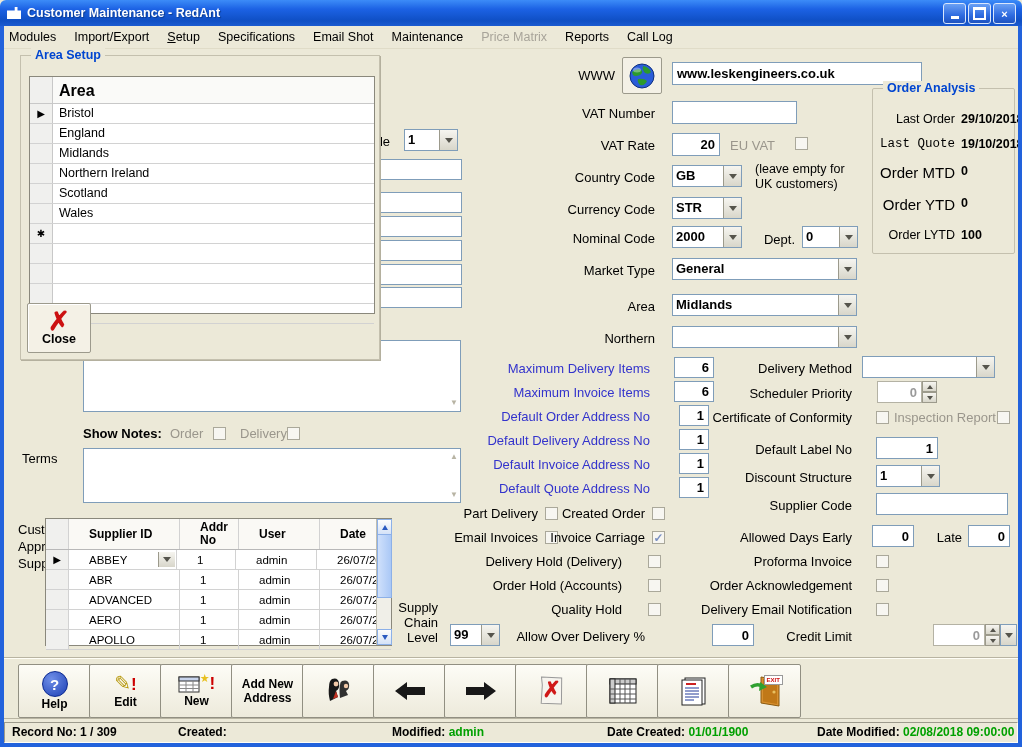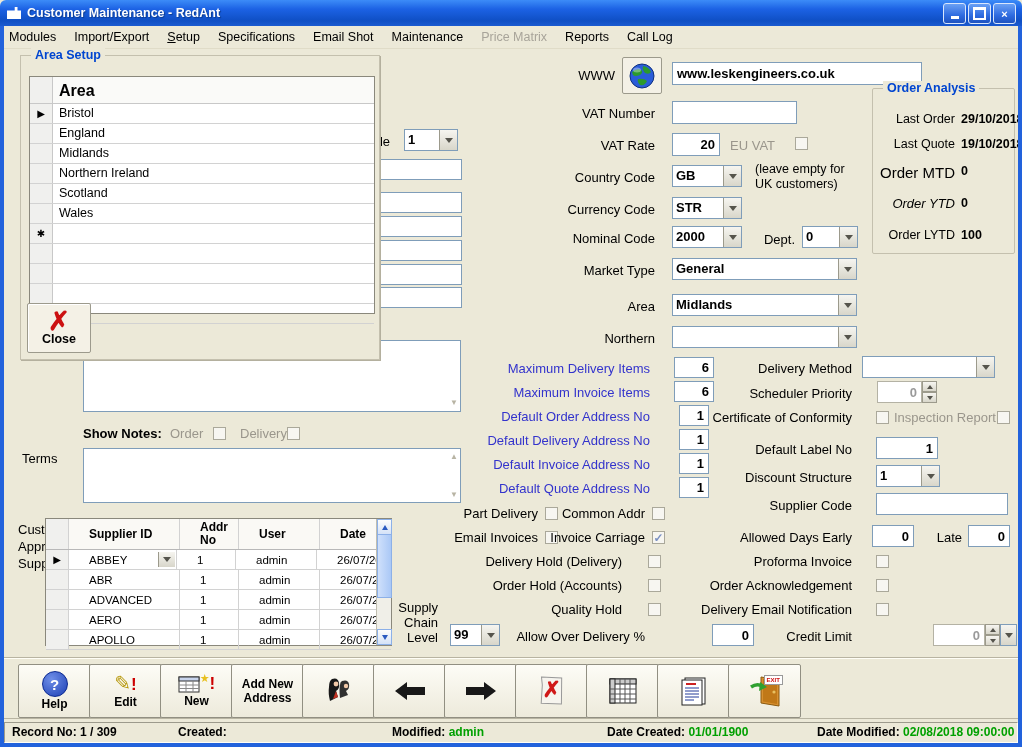--- a/index.html
+++ b/index.html
@@ -298,21 +298,21 @@
   <input class="abs inp num" style="left: 679px; top: 405px; width: 30px; height: 21px;" value="1">
   <div class="abs blbl" style="left:400px;top:433px;width:250px;">Default Delivery Address No</div>
   <input class="abs inp num" style="left: 679px; top: 429px; width: 30px; height: 21px;" value="1">
   <div class="abs blbl" style="left:400px;top:457px;width:250px;">Default Invoice Address No</div>
   <input class="abs inp num" style="left: 679px; top: 453px; width: 30px; height: 21px;" value="1">
   <div class="abs blbl" style="left:400px;top:481px;width:250px;">Default Quote Address No</div>
   <input class="abs inp num" style="left: 679px; top: 477px; width: 30px; height: 21px;" value="1">
 
   <div class="abs lbl" style="left:418px;top:506px;width:120px;">Part Delivery</div>
   <span class="abs cb" style="left:545px;top:507px;"></span>
-  <div class="abs lbl" style="left:555px;top:506px;width:90px;">Common Addr</div>
+  <div class="abs lbl" style="left:555px;top:506px;width:90px;">Created Order</div>
   <span class="abs cb" style="left:652px;top:507px;"></span>
 
   <div class="abs lbl" style="left:418px;top:530px;width:120px;">Email Invoices</div>
   <span class="abs cb" style="left:545px;top:531px;"></span>
   <div class="abs lbl" style="left:540px;top:530px;width:105px;">Invoice Carriage</div>
   <span class="abs cb checked" style="left:652px;top:531px;"></span>
 
   <div class="abs lbl" style="left:420px;top:554px;width:202px;">Delivery Hold (Delivery)</div>
   <span class="abs cb" style="left:648px;top:555px;"></span>
   <div class="abs lbl" style="left:420px;top:578px;width:202px;">Order Hold (Accounts)</div>
@@ -329,25 +329,25 @@
         <i class="tri-dn"></i>
       </span>
   </div>
   <div class="abs lbl" style="left:495px;top:629px;width:150px;">Allow Over Delivery %</div>
   <input class="abs inp num" style="left: 712px; top: 624px; width: 42px; height: 22px;" value="0">
 
   <div class="abs groupbox" style="left:872px;top:88px;width:143px;height:166px;">
     <div class="legend">Order Analysis</div>
     <div class="abs lbl" style="left:0px;top:23px;width:82px;font-size:12.5px;">Last Order</div>
     <div class="abs lbl-left" style="left:88px;top:23px;font-size:12.5px;font-weight:bold;">29/10/2018</div>
-    <div class="abs lbl" style="left:0px;top:48px;width:82px;font-size:12.5px;">Last Quote</div>
+    <div class="abs lbl" style="left:0px;top:48px;width:82px;font-size:12.5px;font-family:Liberation Mono, monospace;">Last Quote</div>
     <div class="abs lbl-left" style="left:88px;top:48px;font-size:12.5px;font-weight:bold;">19/10/2018</div>
     <div class="abs lbl" style="left:0px;top:75px;width:82px;font-size:15px;">Order MTD</div>
     <div class="abs lbl-left" style="left:88px;top:75px;font-size:12.5px;font-weight:bold;">0</div>
-    <div class="abs lbl" style="left:0px;top:107px;width:82px;font-size:13px;font-style:italic;">Order YTD</div>
+    <div class="abs lbl" style="left:0px;top:107px;width:82px;font-size:15px;">Order YTD</div>
     <div class="abs lbl-left" style="left:88px;top:107px;font-size:12.5px;font-weight:bold;">0</div>
     <div class="abs lbl" style="left:0px;top:139px;width:82px;font-size:12.5px;">Order LYTD</div>
     <div class="abs lbl-left" style="left:88px;top:139px;font-size:12.5px;font-weight:bold;">100</div>
   </div>
 
   <div class="abs lbl" style="left:652px;top:361px;width:200px;">Delivery Method</div>
   <div class="abs combo" style="left:862px;top:356px;width:133px;">
     <span class="combo-val"></span>
     <span class="combo-btn">
         <i class="tri-dn"></i>

